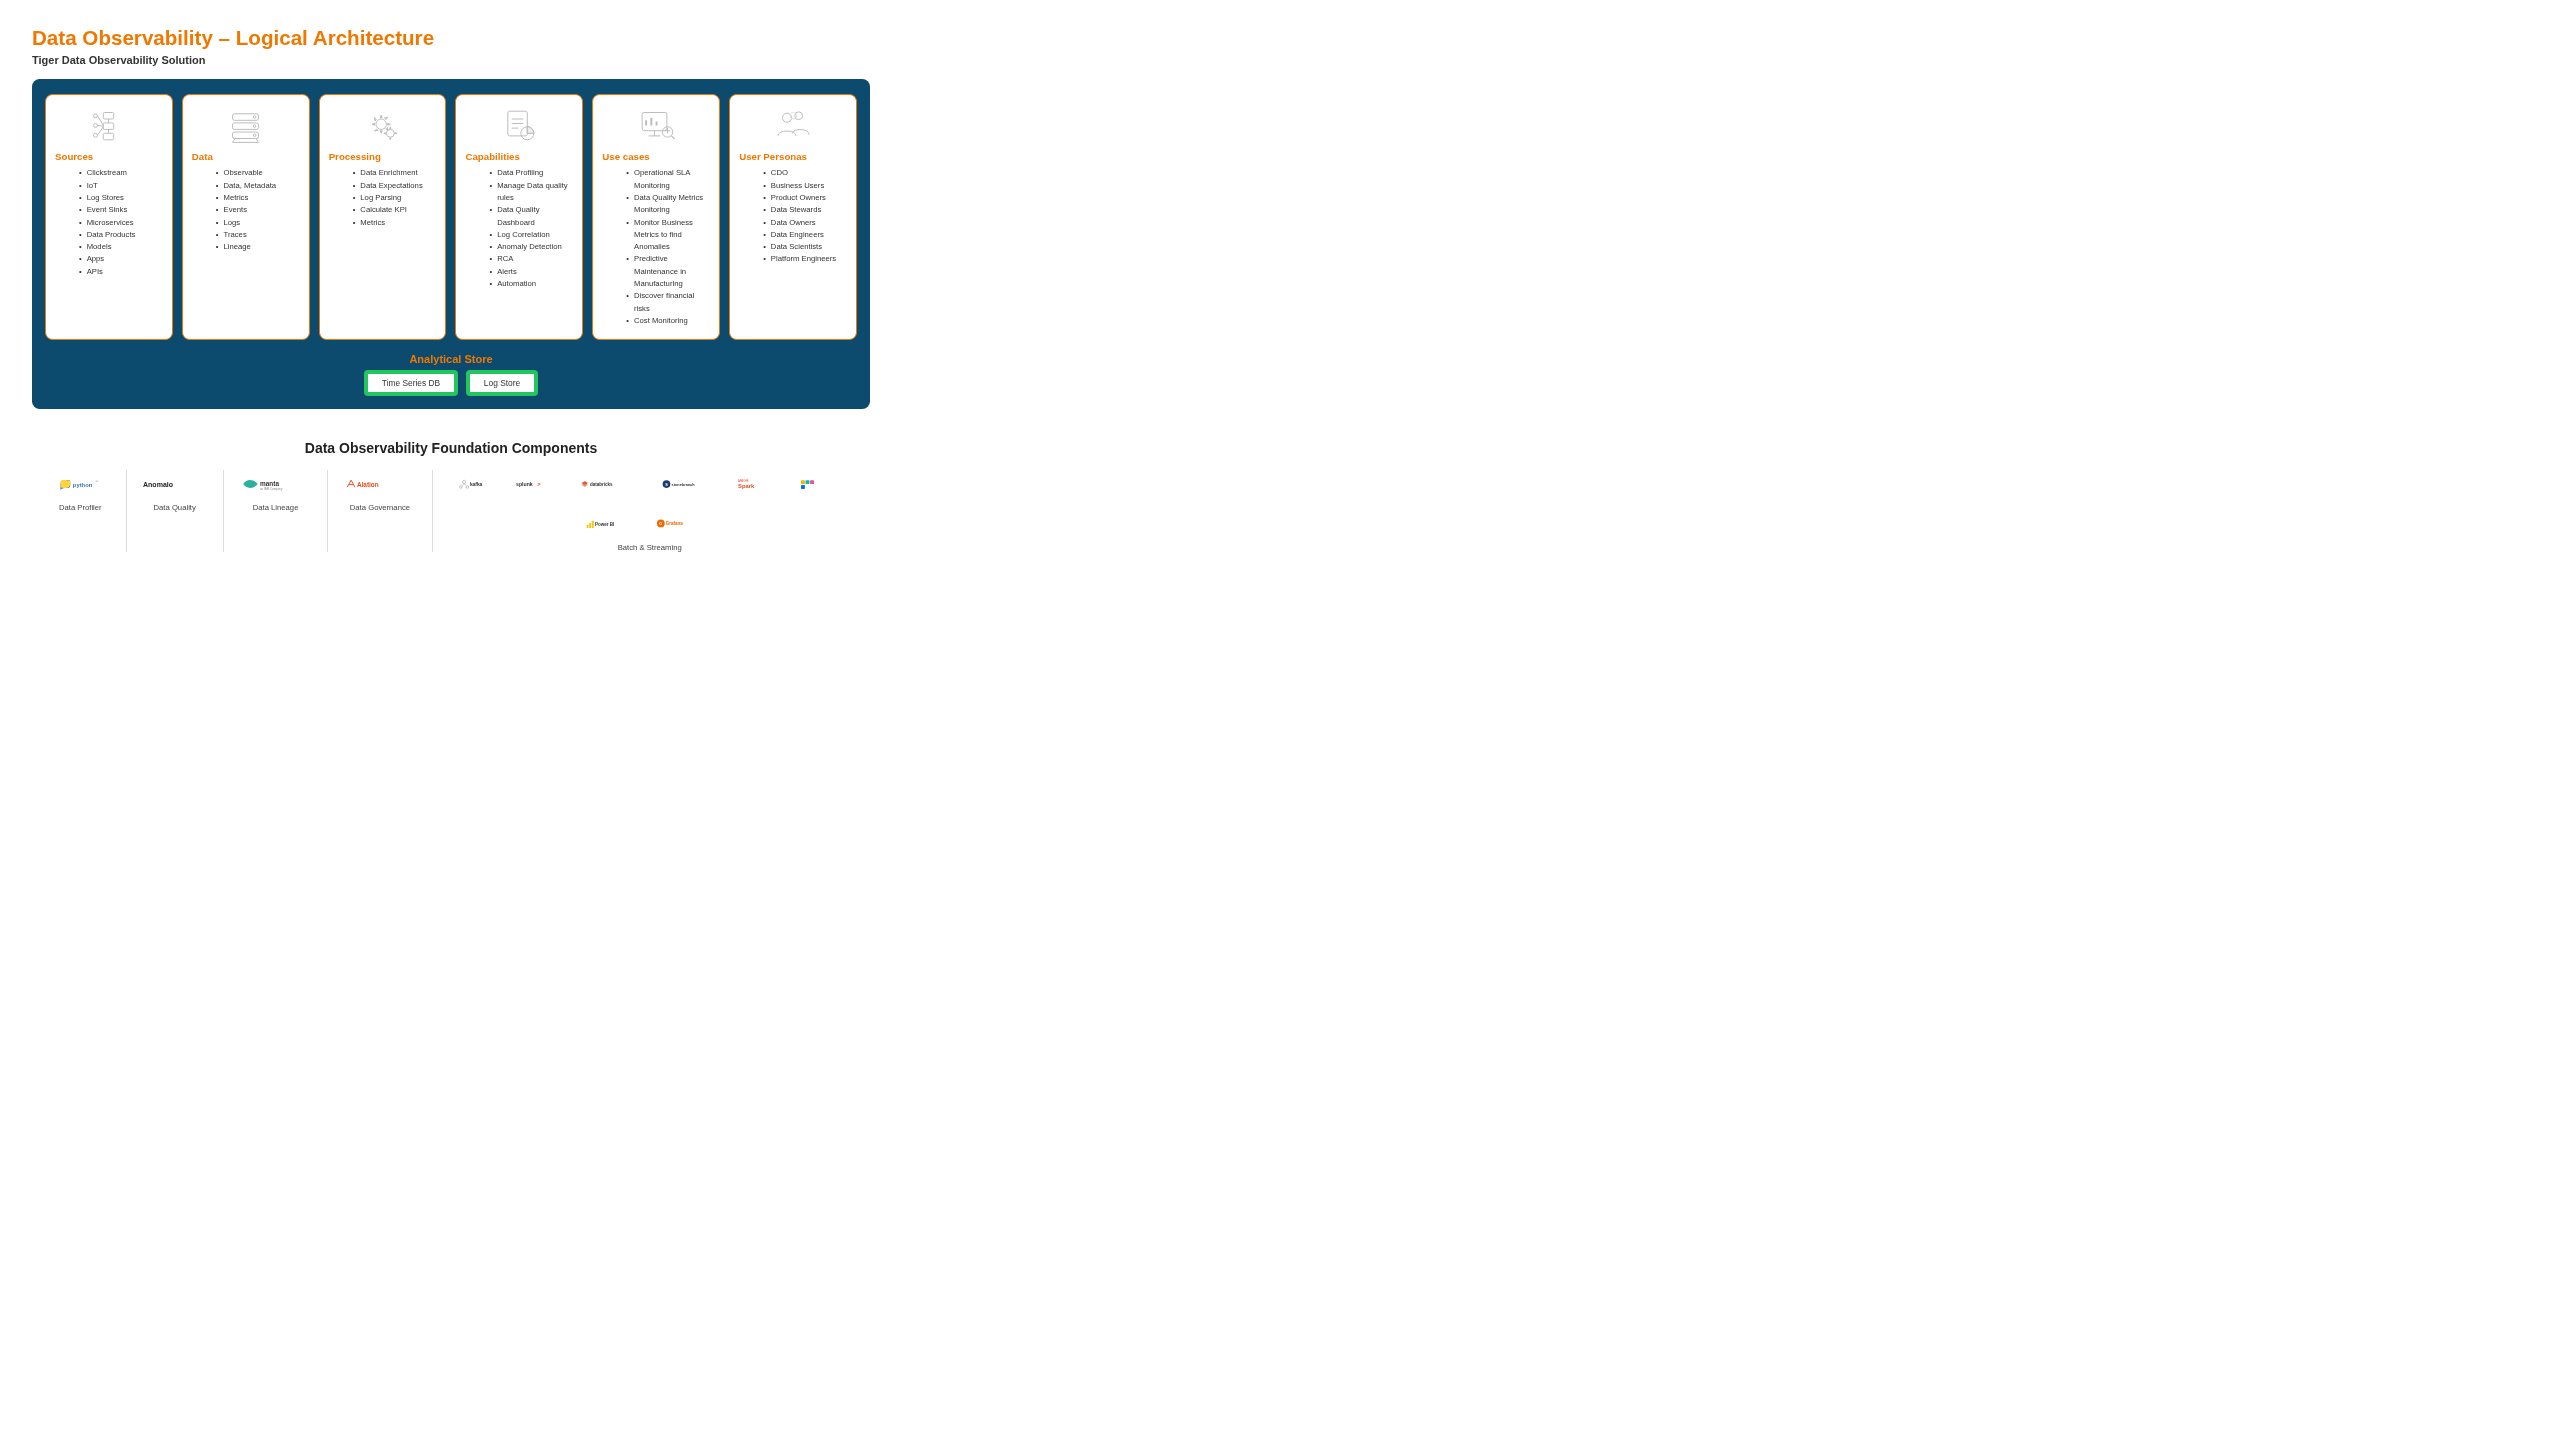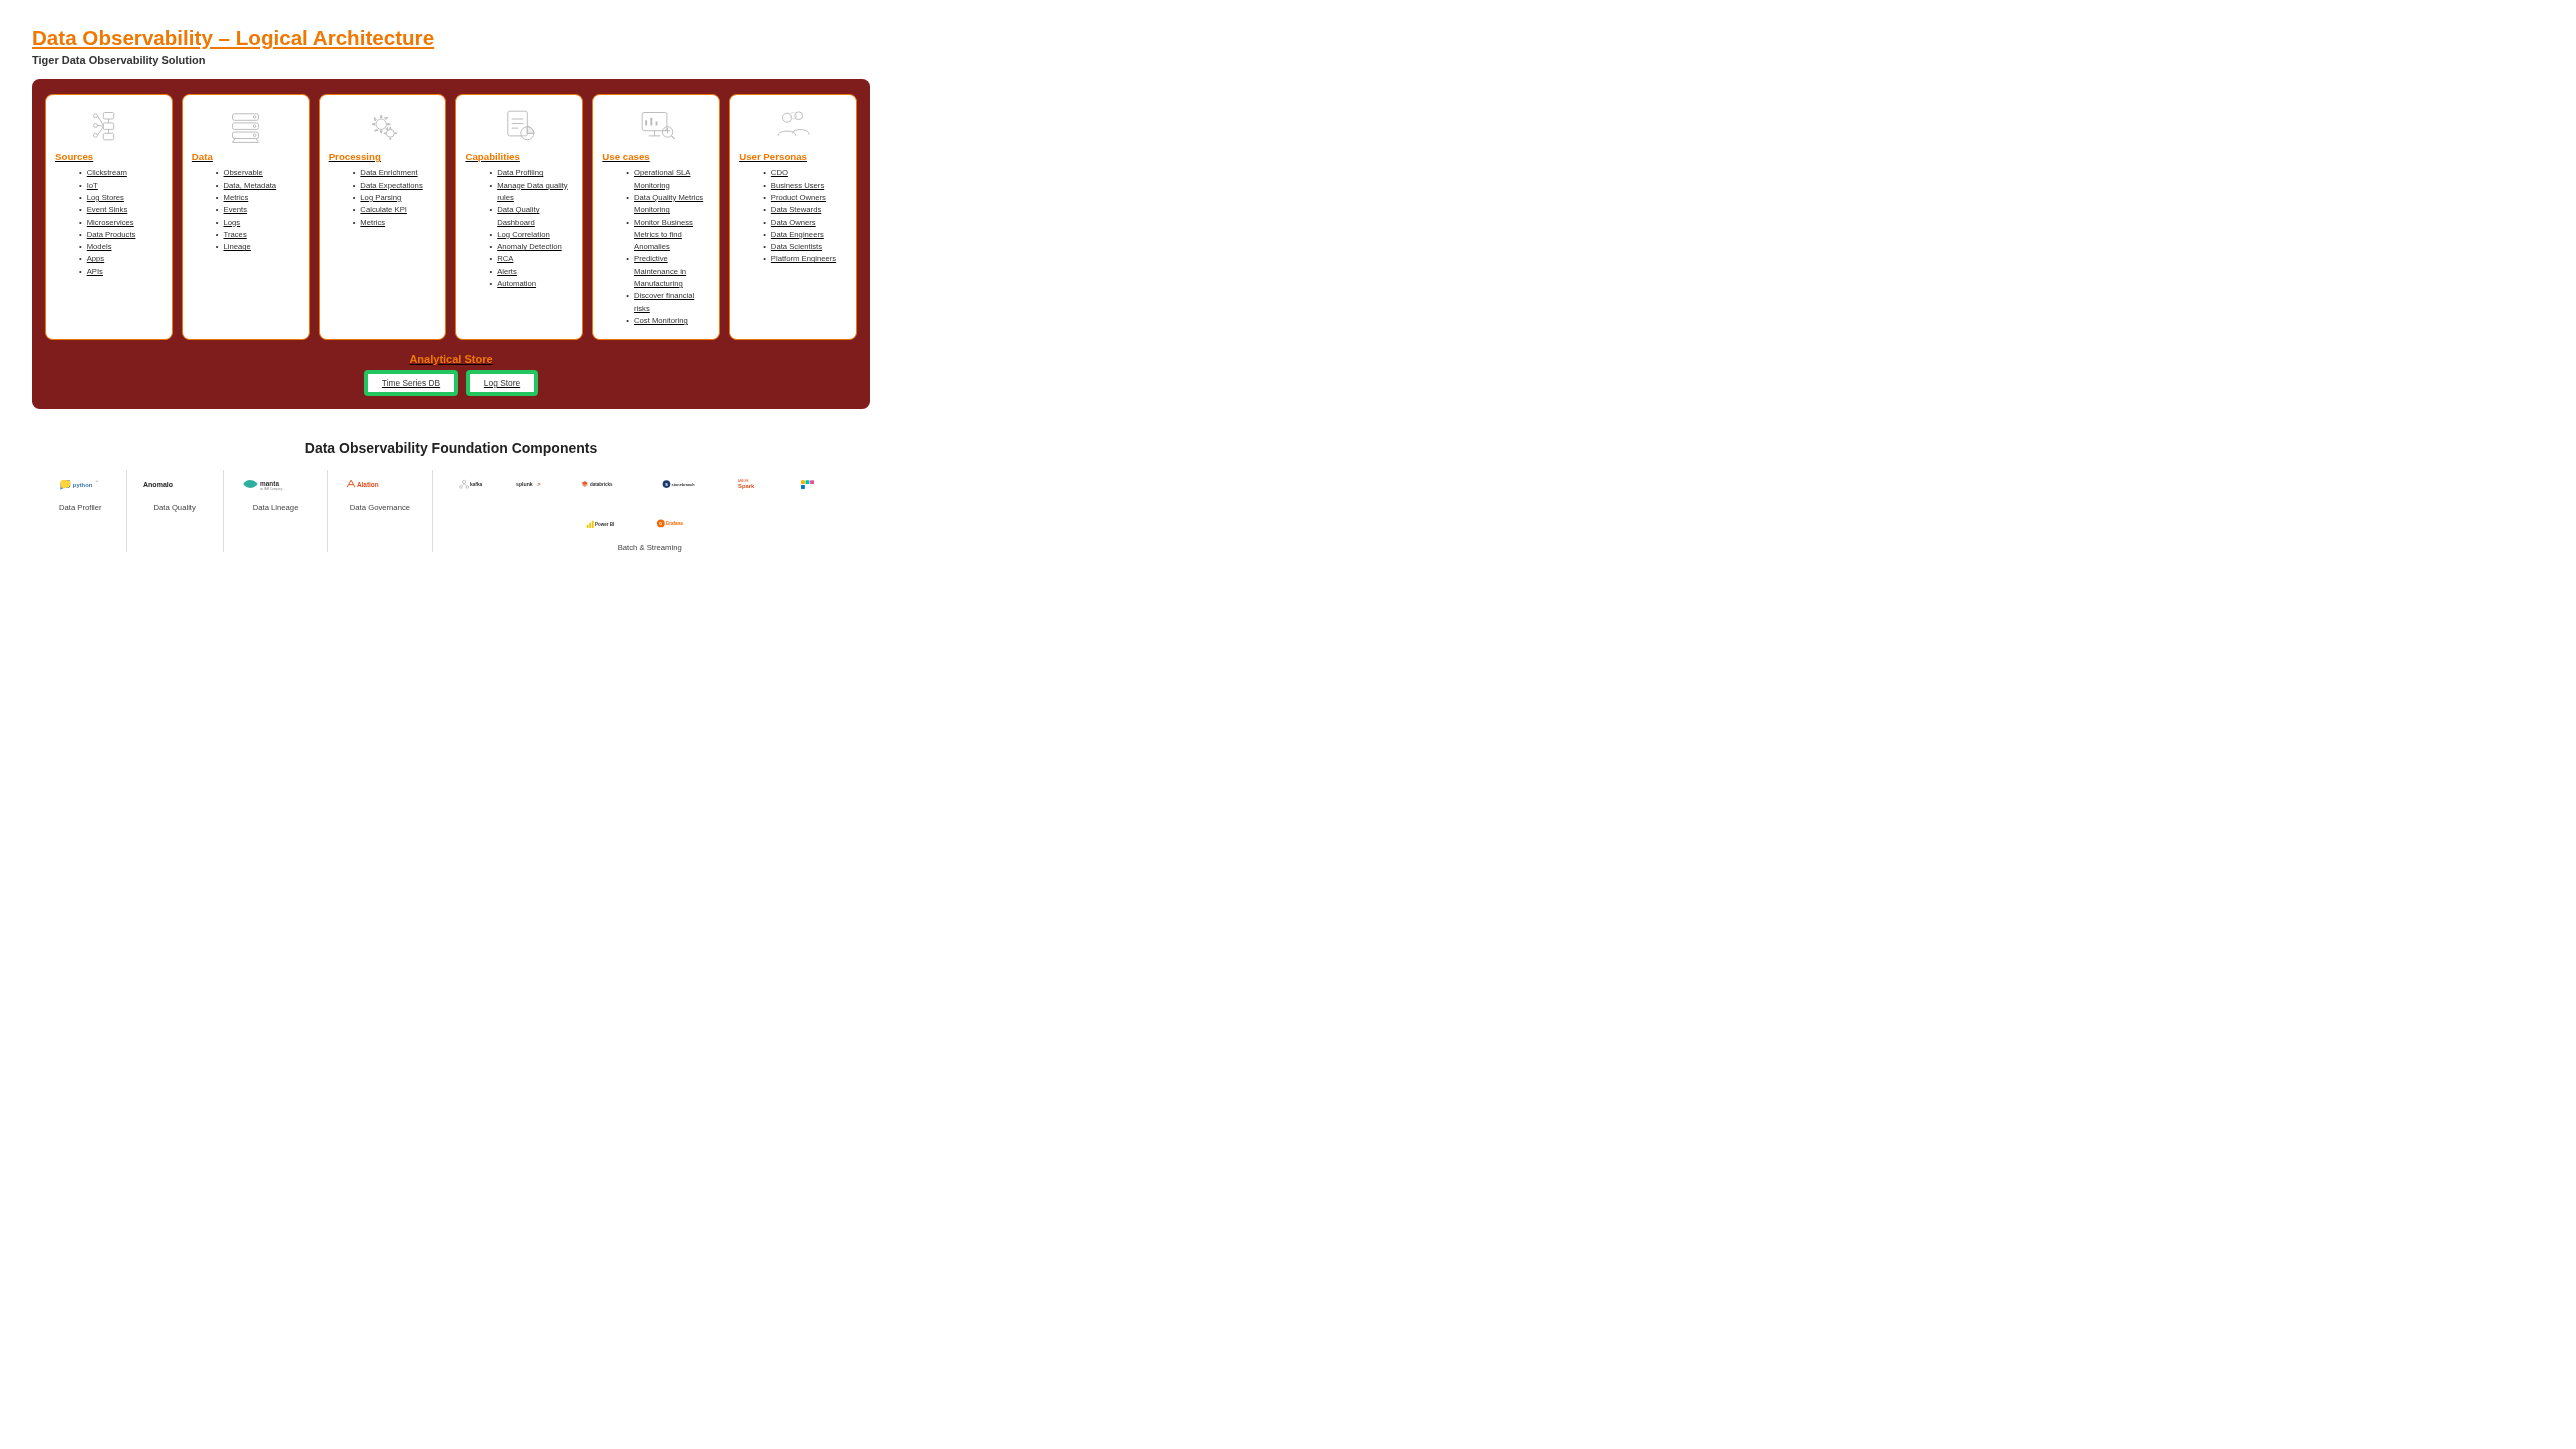--- a/index.html
+++ b/index.html
@@ -8,34 +8,32 @@
       background: #ffffff;
       padding: 26px 32px;
       width: 902px;
       min-height: 509px;
     }
     h1.main-title {
       color: #F07800;
       font-size: 20.6px;
       font-weight: 600;
       margin-bottom: 3.9px;
-      text-decoration: underline;
     }
     h2.sub-title {
       color: #333;
       font-size: 11px;
       font-weight: 600;
       margin-bottom: 13px;
     }
     .arch-box {
-      background: #7f1d1d;
+      background: #0c4a6e;
       border-radius: 7.7px;
       padding: 15.5px 13px 13px 13px;
       margin-bottom: 18px;
-      text-decoration: underline;
     }
     .cards-row {
       display: flex;
       gap: 9px;
       margin-bottom: 13px;
     }
     .card {
       background: #fff;
       border: 1.3px solid #F07800;
       border-radius: 7.7px;

